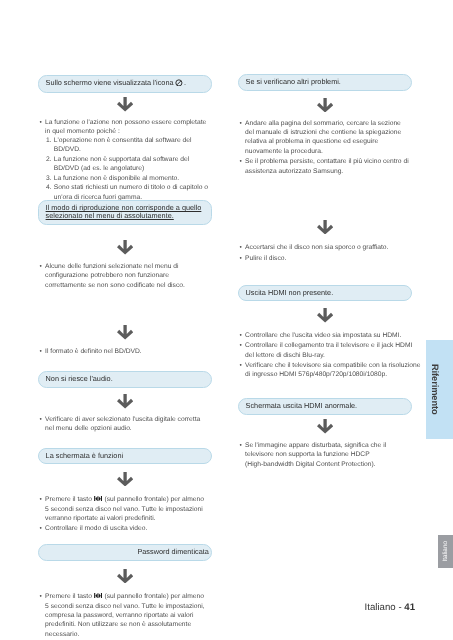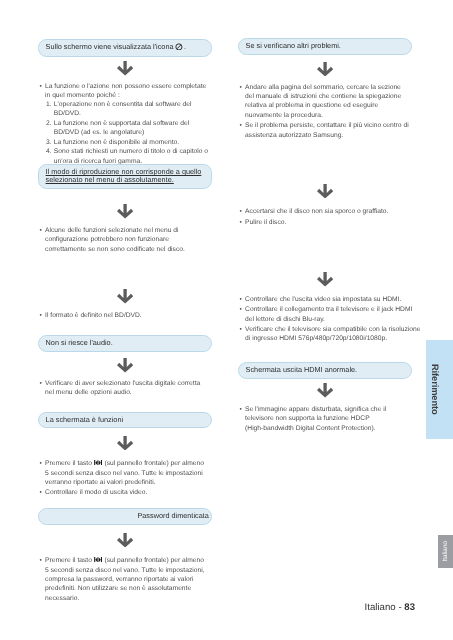--- a/index.html
+++ b/index.html
@@ -6,21 +6,21 @@
   body{width:453px;height:640px;background:#ffffff;font-family:"Liberation Sans",sans-serif;
        color:#4a4a4a;overflow:hidden;position:relative;
        -webkit-font-smoothing:antialiased;text-rendering:geometricPrecision;}
   .page{will-change:opacity;opacity:0.999;}
   .hbox span{will-change:opacity;opacity:0.999;}
   .page{position:absolute;left:0;top:0;width:453px;height:640px;}
 
   .column{position:absolute;top:0;width:174px;height:640px;}
   .col-left{left:38px;}
   .col-right{left:238px;}
-  .blk{position:absolute;left:0;width:174px;}
+  .blk{position:absolute;left:0;width:174px;margin-top:36px;}
 
   .hbox{box-sizing:border-box;border:1px solid #b9d9e8;background:#e0edf4;
         border-radius:8.5px;padding:3.05px 2.2px 3.05px 6.6px;
         font-size:7.3px;line-height:8.4px;color:#2e2e2e;white-space:pre-line;}
 
   .arrow{width:16.2px;left:78.9px;height:14.5px;}
 
   .blist{font-size:6.7px;line-height:9.3px;color:#4e4e4e;width:178px;}
   .bl{display:flex;align-items:flex-start;white-space:pre;padding-left:1.4px;}
   .bl + .bl{margin-top:1.3px;}
@@ -123,20 +123,21 @@
         <div class="bl"><span class="mk">•</span><span class="tx"><span>Andare alla pagina del sommario, cercare la sezione</span><br><span>del manuale di istruzioni che contiene la spiegazione</span><br><span>relativa al problema in questione ed eseguire</span><br><span>nuovamente la procedura.</span></span></div>
         <div class="bl"><span class="mk">•</span><span class="tx"><span>Se il problema persiste, contattare il più vicino centro di</span><br><span>assistenza autorizzato Samsung.</span></span></div>
       </div>
       <div class="arrow blk" style="top: 183.7px;"><svg width="16.2" height="14.5" viewBox="0 0 16.2 14.5">
           <path d="M6.45 0 h3.3 v9.1 l4.25 -4.3 l2.2 2.5 l-8.1 7.2 l-8.1 -7.2 l2.2 -2.5 l4.25 4.3 z" fill="#5c5c5c"></path>
         </svg></div>
       <div class="blist blk" style="top: 207.2px;">
         <div class="bl"><span class="mk">•</span><span class="tx"><span>Accertarsi che il disco non sia sporco o graffiato.</span></span></div>
         <div class="bl"><span class="mk">•</span><span class="tx"><span>Pulire il disco.</span></span></div>
       </div>
+      <div class="hbox blk" style="top: 248.7px;"><span>Uscita HDMI non presente.</span></div>
       <div class="arrow blk" style="top: 272px;"><svg width="16.2" height="14.5" viewBox="0 0 16.2 14.5">
           <path d="M6.45 0 h3.3 v9.1 l4.25 -4.3 l2.2 2.5 l-8.1 7.2 l-8.1 -7.2 l2.2 -2.5 l4.25 4.3 z" fill="#5c5c5c"></path>
         </svg></div>
       <div class="blist blk" style="top: 294.7px;">
         <div class="bl"><span class="mk">•</span><span class="tx"><span>Controllare che l'uscita video sia impostata su HDMI.</span></span></div>
         <div class="bl"><span class="mk">•</span><span class="tx"><span>Controllare il collegamento tra il televisore e il jack HDMI</span><br><span>del lettore di dischi Blu-ray.</span></span></div>
         <div class="bl"><span class="mk">•</span><span class="tx"><span>Verificare che il televisore sia compatibile con la risoluzione</span><br><span>di ingresso HDMI 576p/480p/720p/1080i/1080p.</span></span></div>
       </div>
       <div class="hbox blk" style="top: 362px;"><span>Schermata uscita HDMI anormale.</span></div>
       <div class="arrow blk" style="top: 383px;"><svg width="16.2" height="14.5" viewBox="0 0 16.2 14.5">
@@ -150,15 +151,15 @@
   <div class="tab tab-ref">
     <span>Riferimento</span>
   </div>
   <div class="tab tab-it">
     <span>Italiano</span>
   </div>
 
   <div class="footer">
     <span>Italiano</span>
     <span>-</span>
-    <b>83</b>
+    <b>41</b>
   </div>
 </div>
 
 </body></html>

